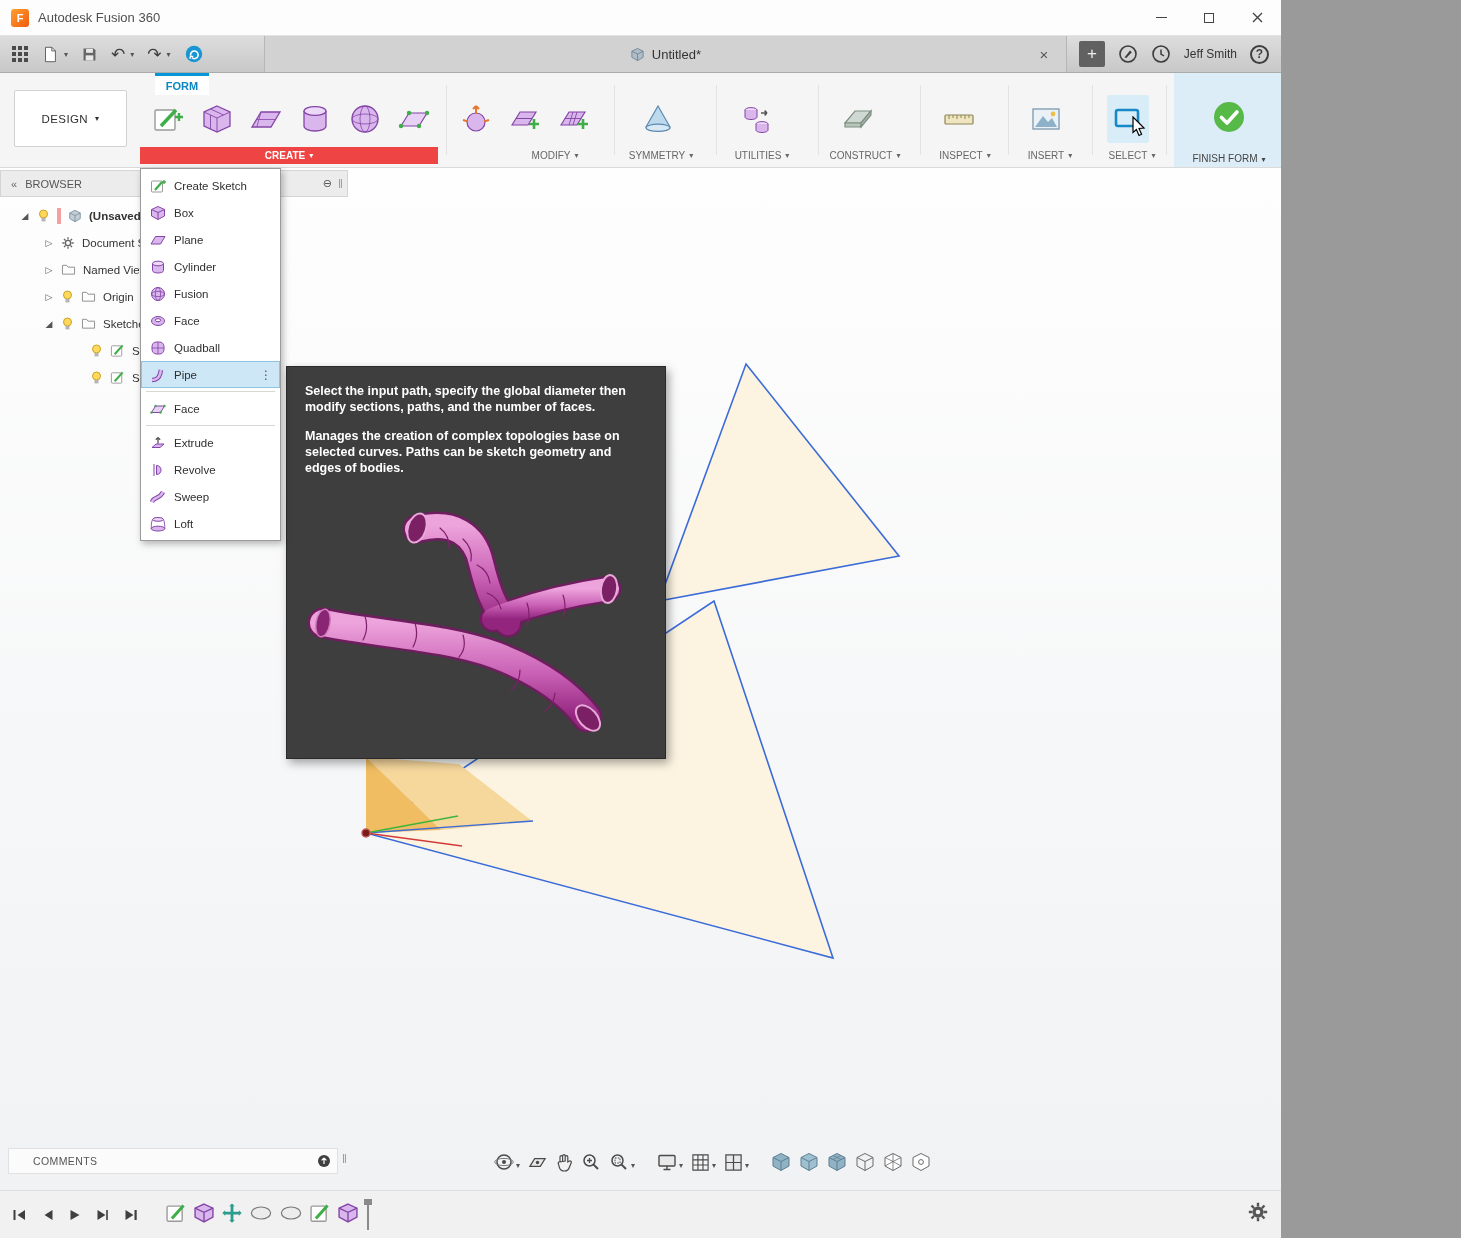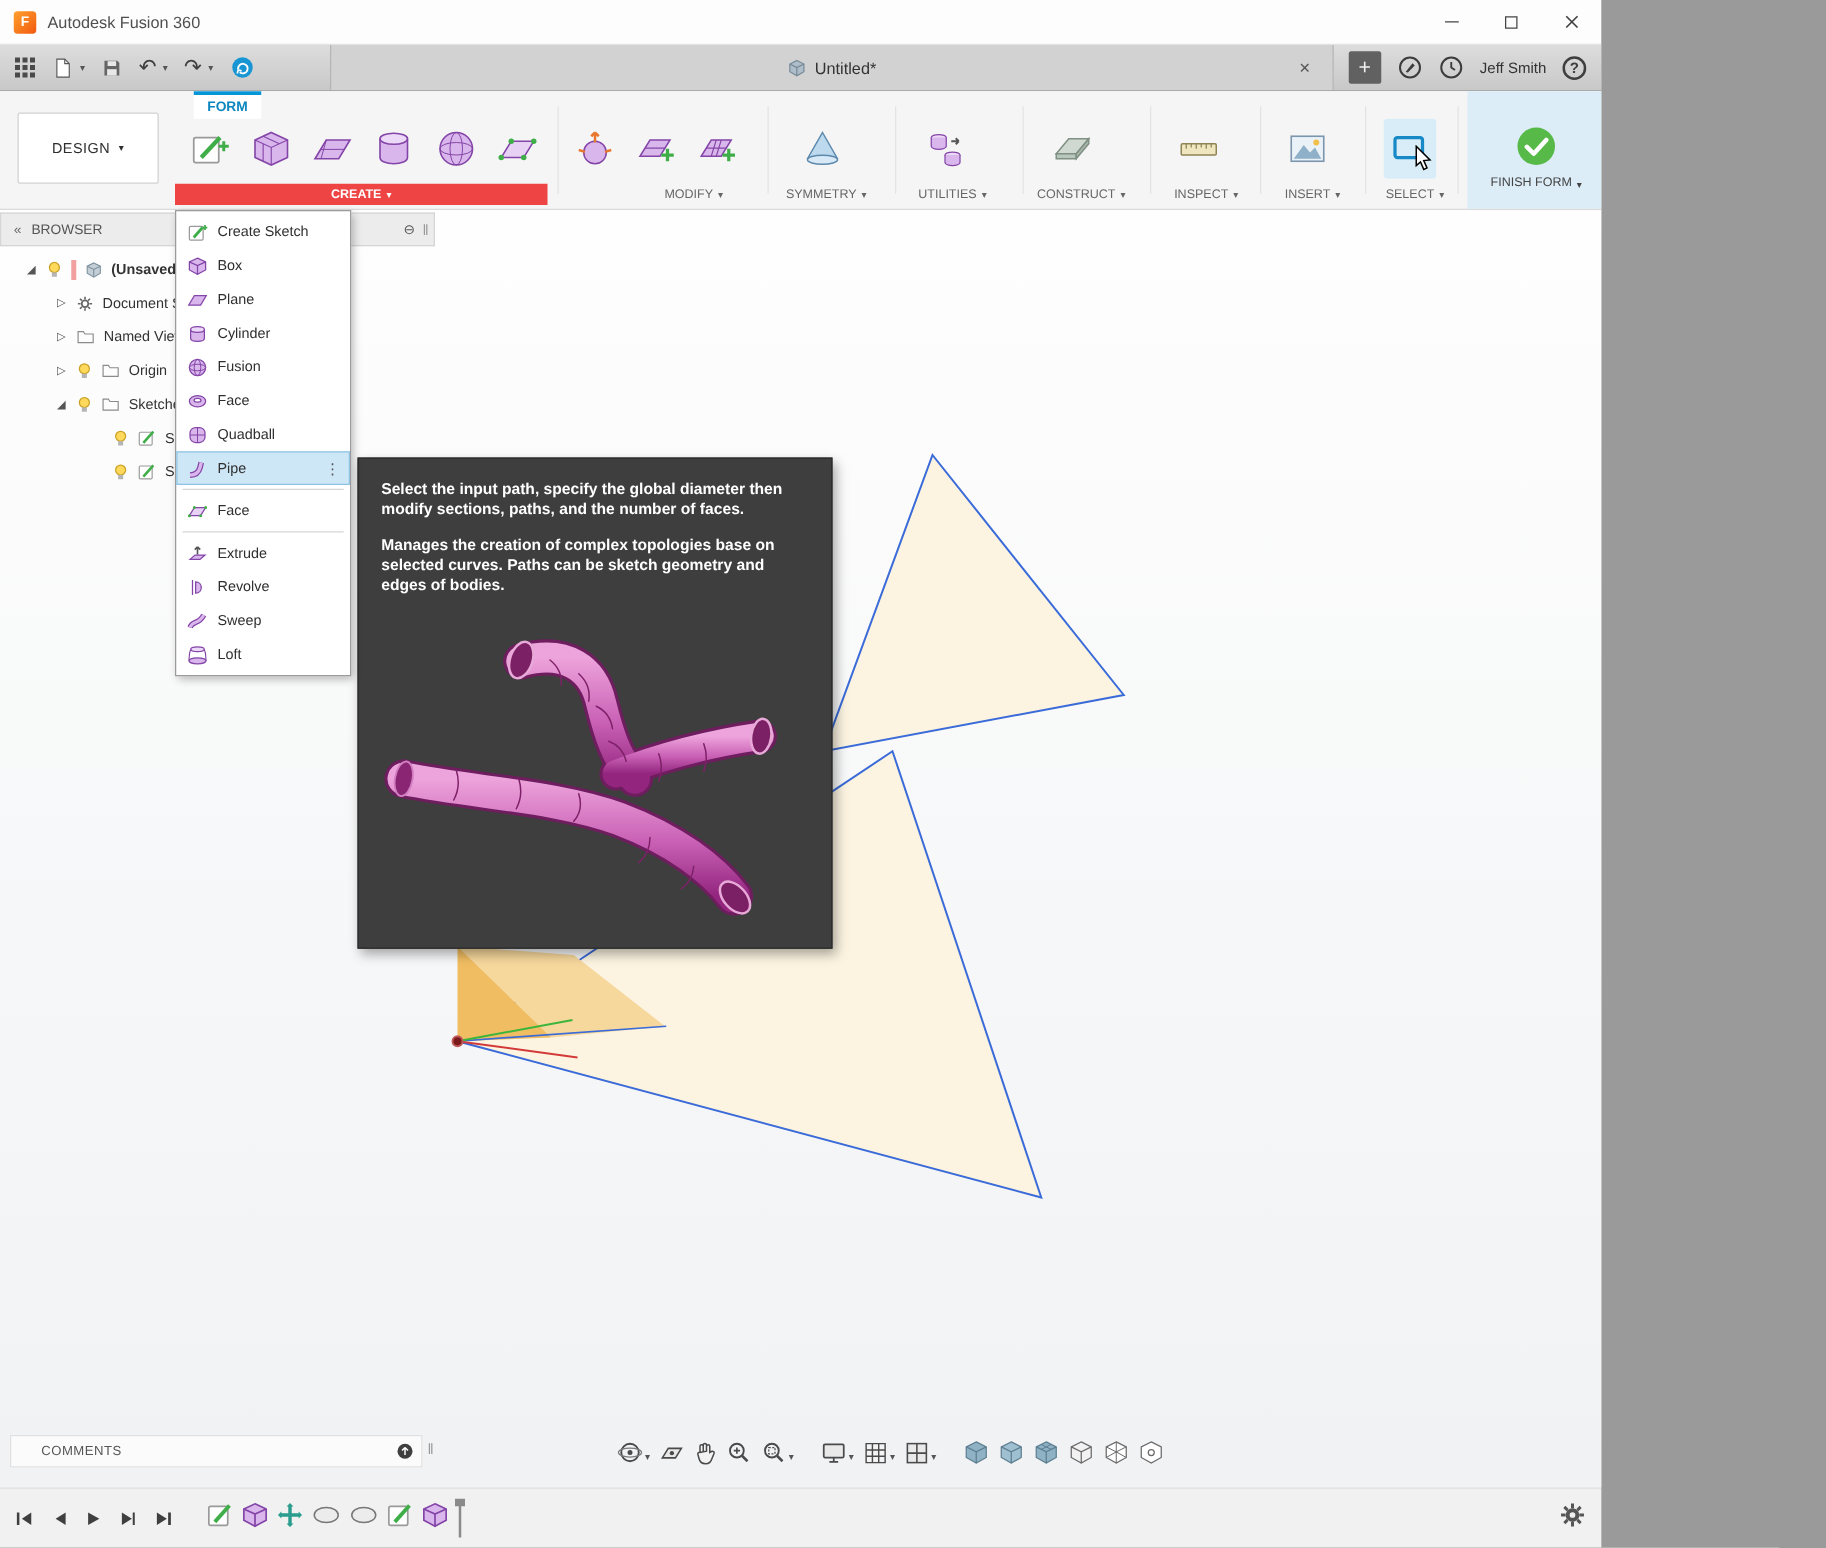--- a/index.html
+++ b/index.html
@@ -53,21 +53,21 @@
             font-size:11px;font-weight:bold;color:#0b87c0}
   .tbtn{position:absolute;top:22px;width:42px;height:48px;display:flex;align-items:center;justify-content:center}
   .select-tile{background:#d9edf9;border-radius:3px}
   .glabel{position:absolute;top:74px;height:17px;display:flex;align-items:center;justify-content:center;
           gap:4px;font-size:10px;color:#666}
   .glabel.blue{background:#ef4444;color:#fff;font-weight:bold}
   .glabel .caret{font-size:8px}
   .vsep{position:absolute;top:12px;height:70px;width:1px;background:#e3e3e3}
   .finish-block{position:absolute;left:1174px;top:0;width:110px;height:94px;background:#dcedf8}
   .finish-icon{position:absolute;left:37px;top:26px}
-  .finish-label{position:absolute;left:0;bottom:15px;width:100%;display:flex;align-items:flex-end;
+  .finish-label{position:absolute;left:0;bottom:3px;width:100%;display:flex;align-items:flex-end;
                 justify-content:center;gap:4px;font-size:10px;color:#444}
 
   
   .menu{position:absolute;left:140px;top:168px;width:141px;background:#fff;border:1px solid #9b9b9b;
         box-shadow:2px 3px 7px rgba(0,0,0,.28);padding:3px 0;z-index:40}
   .mi{height:27px;display:flex;align-items:center;gap:8px;padding:0 4px 0 9px;font-size:11.5px;color:#2f2f2f}
   .mi.hl{background:#cde7f7;box-shadow:inset 0 0 0 1px #8fc3e4}
   .msep{border-top:1px solid #d6d6d6;margin:3px 5px}
   .mic{width:16px;height:16px;flex:none;display:flex}
   .kebab{margin-left:auto;margin-right:4px;color:#555;font-size:12px;letter-spacing:0}

